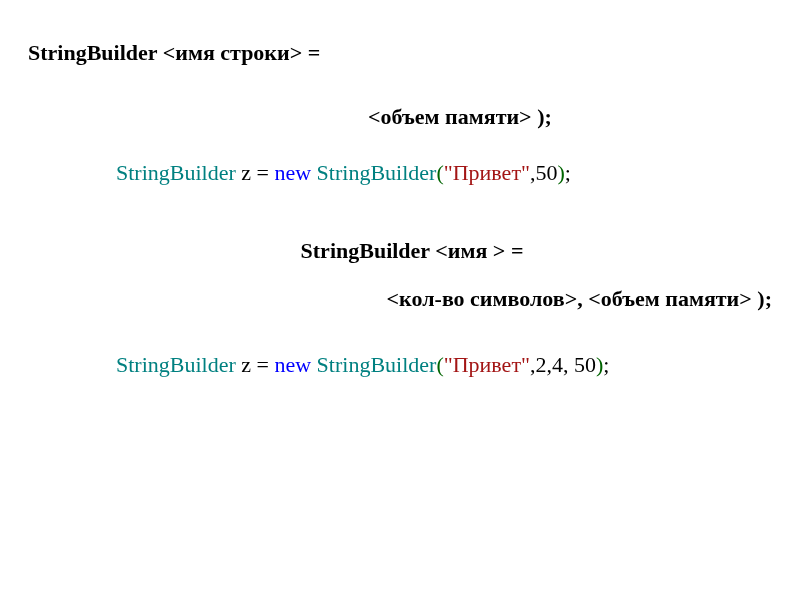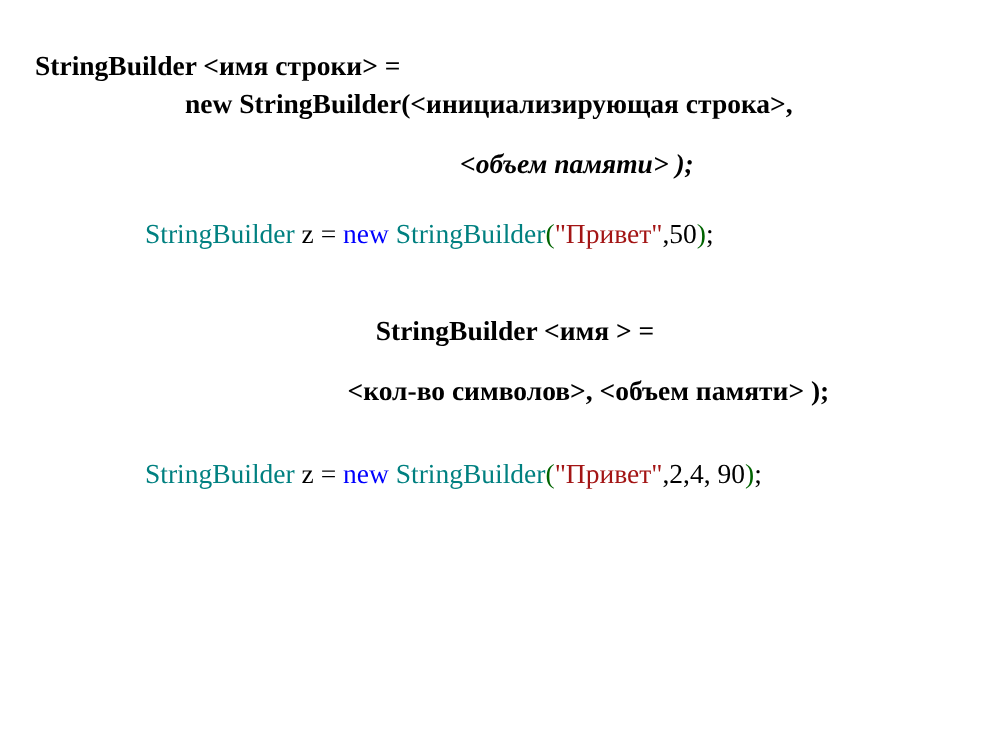--- a/index.html
+++ b/index.html
@@ -20,52 +20,49 @@
     .line {
       margin: 0;
       white-space: nowrap;
     }
     .bold { font-weight: bold; }
     .teal { color: #008080; }
     .blue { color: #0000ff; }
     .dgreen { color: #006400; }
     .red { color: #a31515; }
 
-    .l1 { margin-top: 0; margin-bottom: 4px; }
+    .l1 { margin-top: 0; margin-bottom: 38px; }
     .l2 { margin-left: 120px; margin-bottom: 22px; }
-    .l3 { margin-left: 340px; margin-bottom: 30px; font-style: italic; }
+    .l3 { margin-left: 340px; margin-bottom: 30px; }
     .l4 { margin-left: 88px; margin-bottom: 52px; }
     .l5 { margin-left: 24px; margin-bottom: 22px; text-align: center; }
     .l6 { margin-left: 120px; margin-bottom: 22px; }
-    .l7 { margin-left: 250px; margin-bottom: 40px; }
+    .l7 { margin-left: 250px; margin-bottom: 40px; text-align: right; }
     .l8 { margin-left: 88px; }
   </style>
 </head>
 <body>
 
 <div class="slide">
 
   <p class="line l1 bold">
     <span>StringBuilder</span><span>    &lt;имя строки&gt; =</span>
-  </p>
-  <p class="line l2 bold">
-    <span>new </span><span>StringBuilder</span><span>(&lt;инициализирующая строка&gt;,</span>
   </p>
   <p class="line l3 bold">
     <span>&lt;объем памяти&gt; );</span>
   </p>
 
   <p class="line l4">
     <span class="teal">StringBuilder </span><span>z = </span><span class="blue">new </span><span class="teal">StringBuilder</span><span class="dgreen">(</span><span class="red">"Привет"</span><span>,50</span><span class="dgreen">)</span><span>;</span>
   </p>
 
   <p class="line l5 bold">
     <span>StringBuilder</span><span>    &lt;имя &gt; =</span>
   </p>
   <p class="line l7 bold">
     <span>&lt;кол-во символов&gt;, &lt;объем памяти&gt; );</span>
   </p>
 
   <p class="line l8">
-    <span class="teal">StringBuilder </span><span>z = </span><span class="blue">new </span><span class="teal">StringBuilder</span><span class="dgreen">(</span><span class="red">"Привет"</span><span>,2,4, 90</span><span class="dgreen">)</span><span>;</span>
+    <span class="teal">StringBuilder </span><span>z = </span><span class="blue">new </span><span class="teal">StringBuilder</span><span class="dgreen">(</span><span class="red">"Привет"</span><span>,2,4, 50</span><span class="dgreen">)</span><span>;</span>
   </p>
 
 </div>
 
 </body></html>

